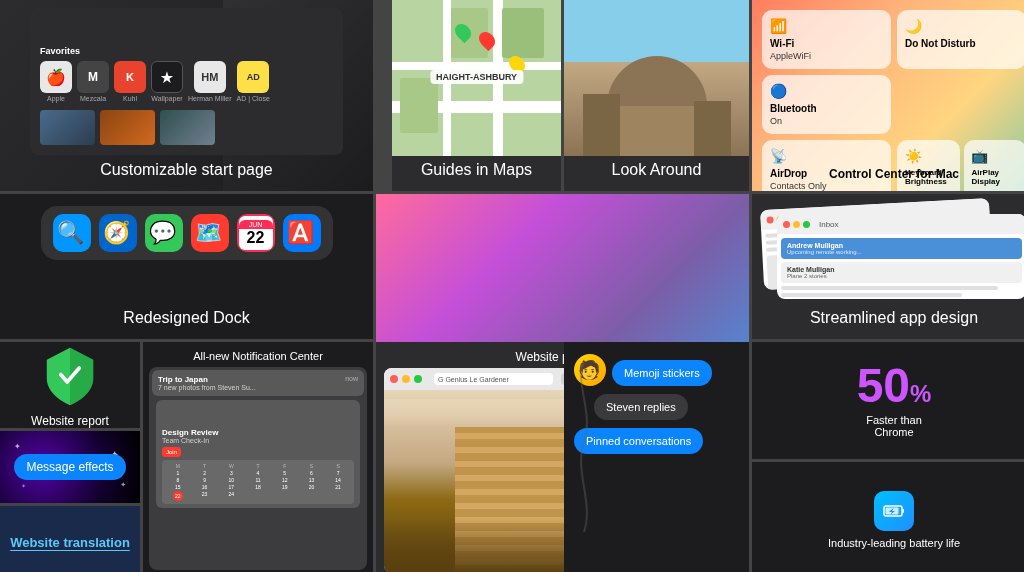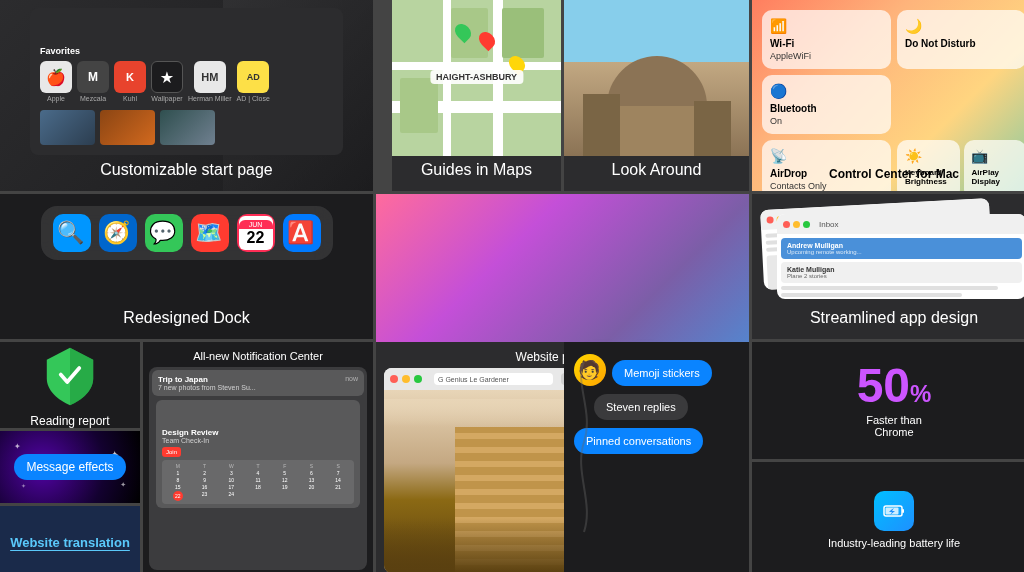--- a/index.html
+++ b/index.html
@@ -563,21 +563,21 @@
   </div>
 
   <div style="grid-column:1/2;grid-row:3/4;display:flex;flex-direction:column;gap:3px;background:#444;">
 
     <div style="flex:1.2;background:#1c1c1e;display:flex;flex-direction:column;align-items:center;justify-content:center;gap:6px;">
       <svg class="shield-svg" viewBox="0 0 60 70">
         <path d="M30 5 L55 18 L55 38 C55 52 42 62 30 67 C18 62 5 52 5 38 L5 18 Z" fill="#34C759"></path>
         <path d="M30 5 L55 18 L55 38 C55 52 42 62 30 67 L30 5 Z" fill="#1A8F36" opacity="0.5"></path>
         <path d="M20 34 L27 42 L40 27" stroke="#fff" stroke-width="4" fill="none" stroke-linecap="round" stroke-linejoin="round"></path>
       </svg>
-      <span style="color:#fff;font-size:12px;font-weight:500;text-align:center;">Reading report</span>
+      <span style="color:#fff;font-size:12px;font-weight:500;text-align:center;">Website report</span>
     </div>
 
     <div style="flex:1;background:#0a0a1a;display:flex;align-items:center;justify-content:center;position:relative;overflow:hidden;">
       <div class="msg-effects-bg"></div>
 
       <div style="position:absolute;top:15%;left:10%;color:#fff;font-size:8px;opacity:0.7;">✦</div>
       <div style="position:absolute;top:70%;left:15%;color:#fff;font-size:6px;opacity:0.5;">✦</div>
       <div style="position:absolute;top:25%;right:15%;color:#fff;font-size:10px;opacity:0.8;">✦</div>
       <div style="position:absolute;bottom:20%;right:10%;color:#fff;font-size:7px;opacity:0.6;">✦</div>
       <div class="msg-effects-bubble">

